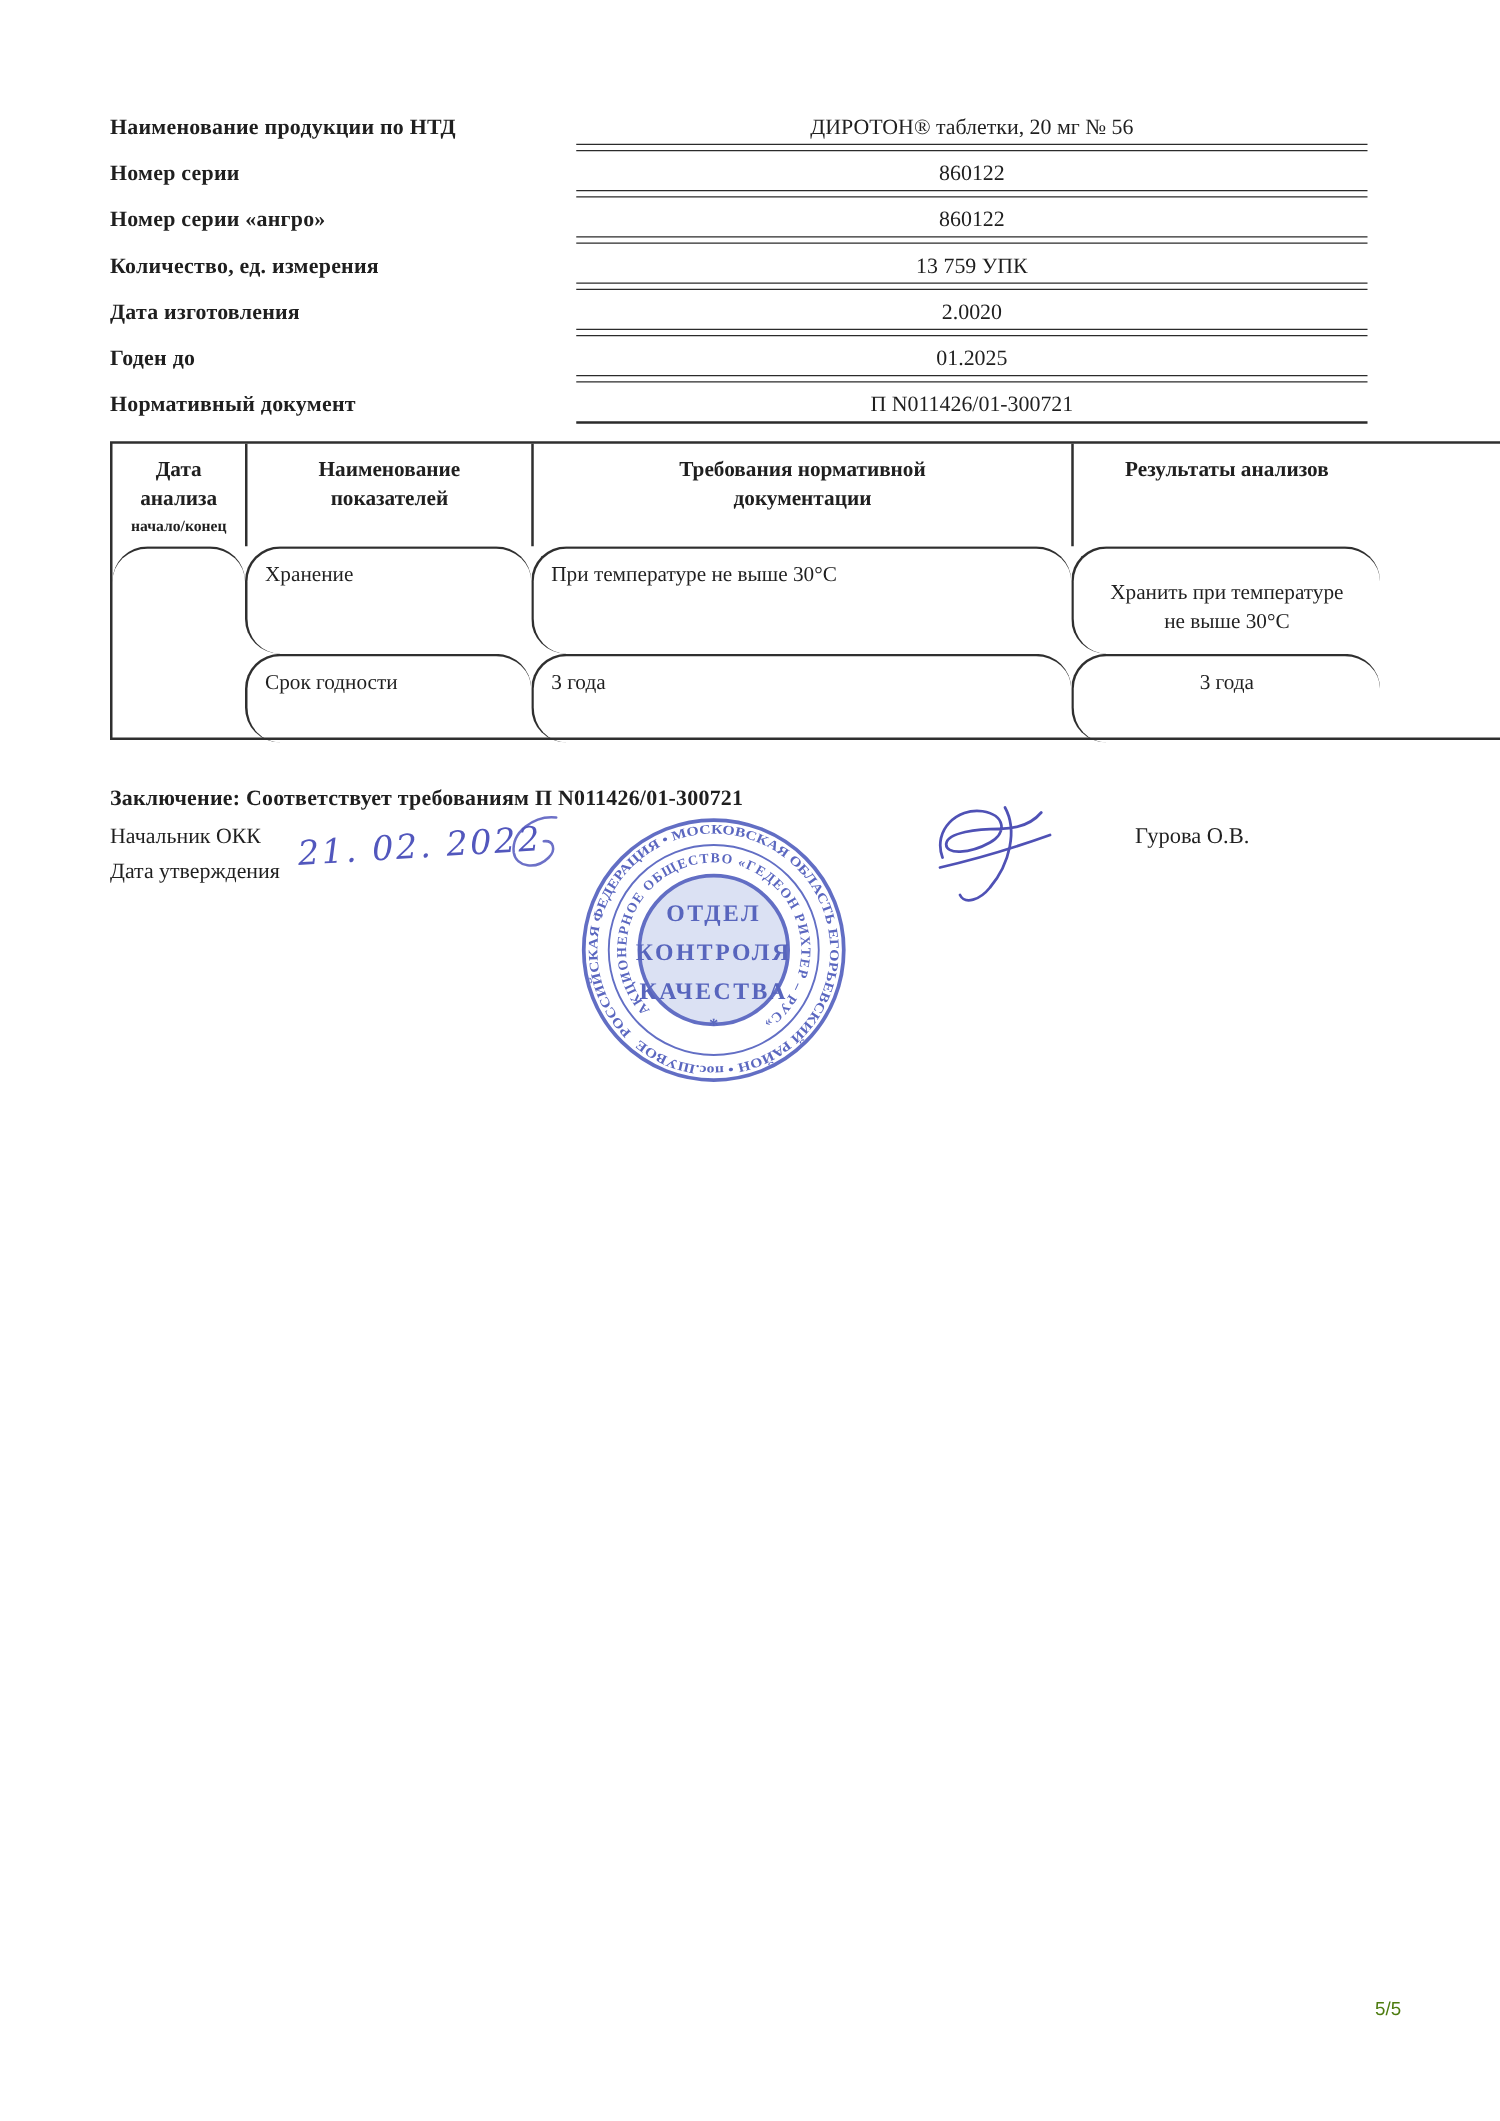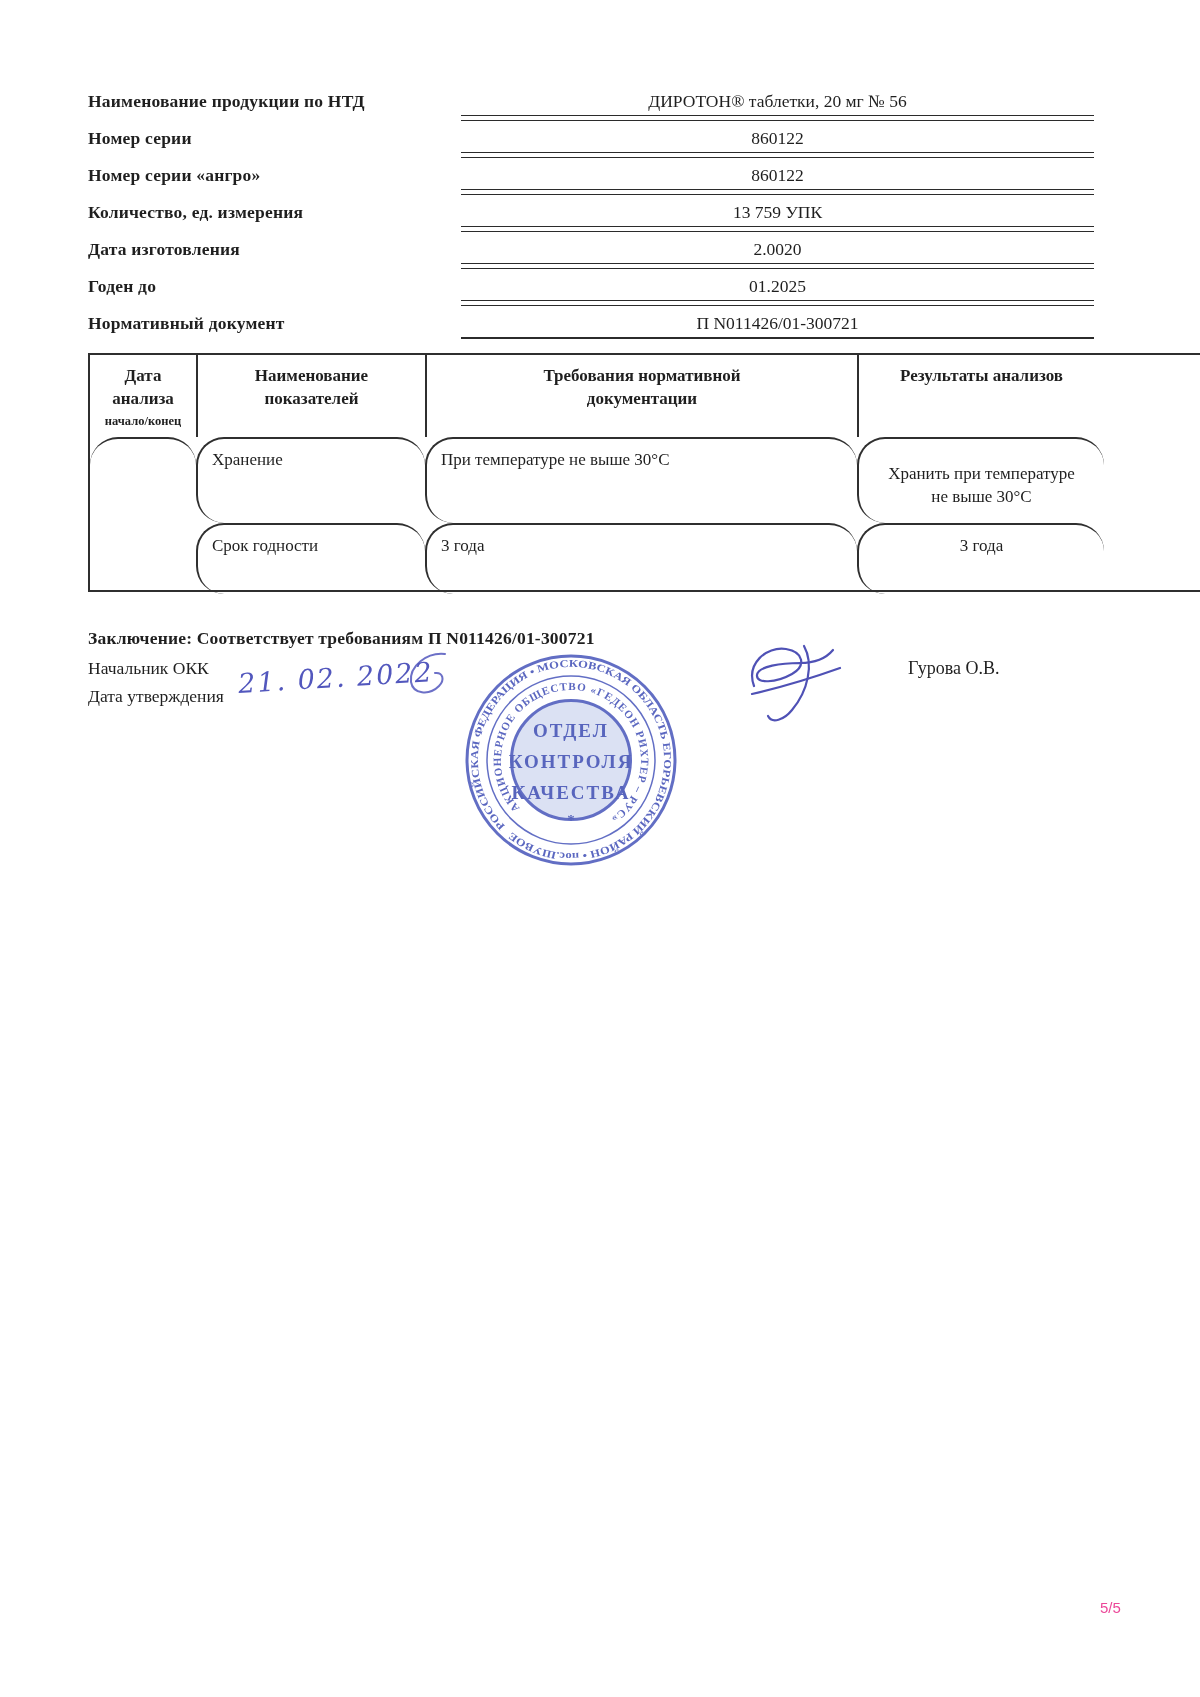--- a/index.html
+++ b/index.html
@@ -62,21 +62,21 @@
   .signature{position:absolute;left:738px;top:636px;}
 
   
   .stamp{position:absolute;left:464px;top:653px;opacity:.88;}
   .stamp text{font-family:"Liberation Serif", serif;}
 
   
   .page-number{
     position:absolute;left:1100px;top:1599px;
     font-family:"Liberation Sans", sans-serif;
-    font-size:15px;color:#ec4899;
+    font-size:15px;color:#4d7c0f;
   }
 </style>
 </head>
 <body>
 
 <div class="page">
 
   <div class="fields">
 
     <div class="frow">

